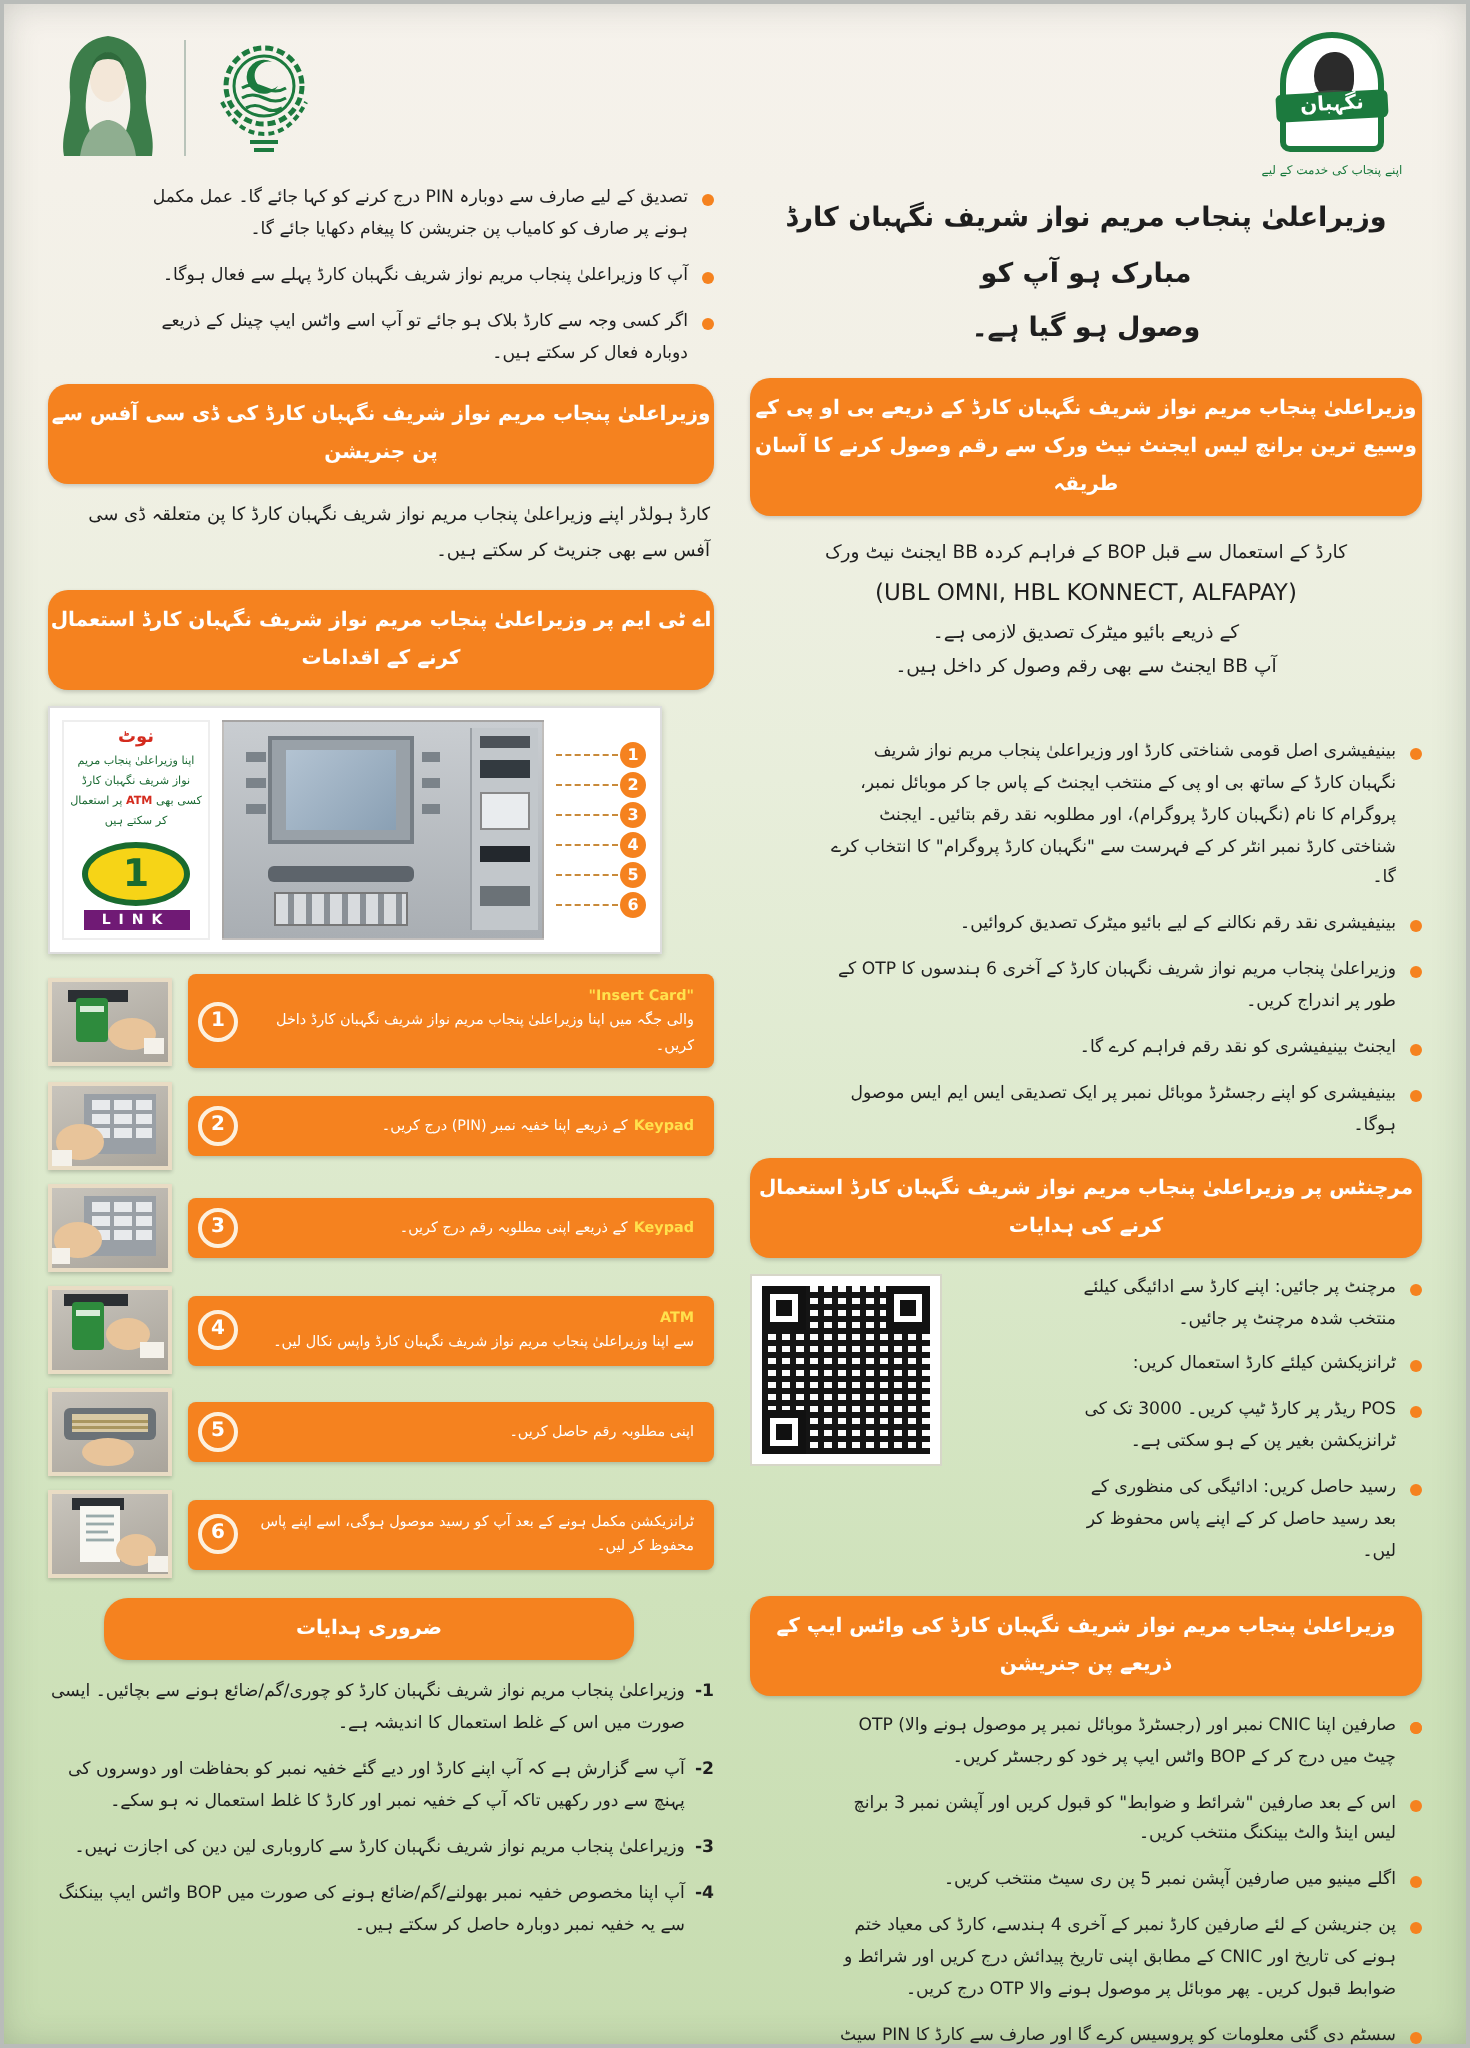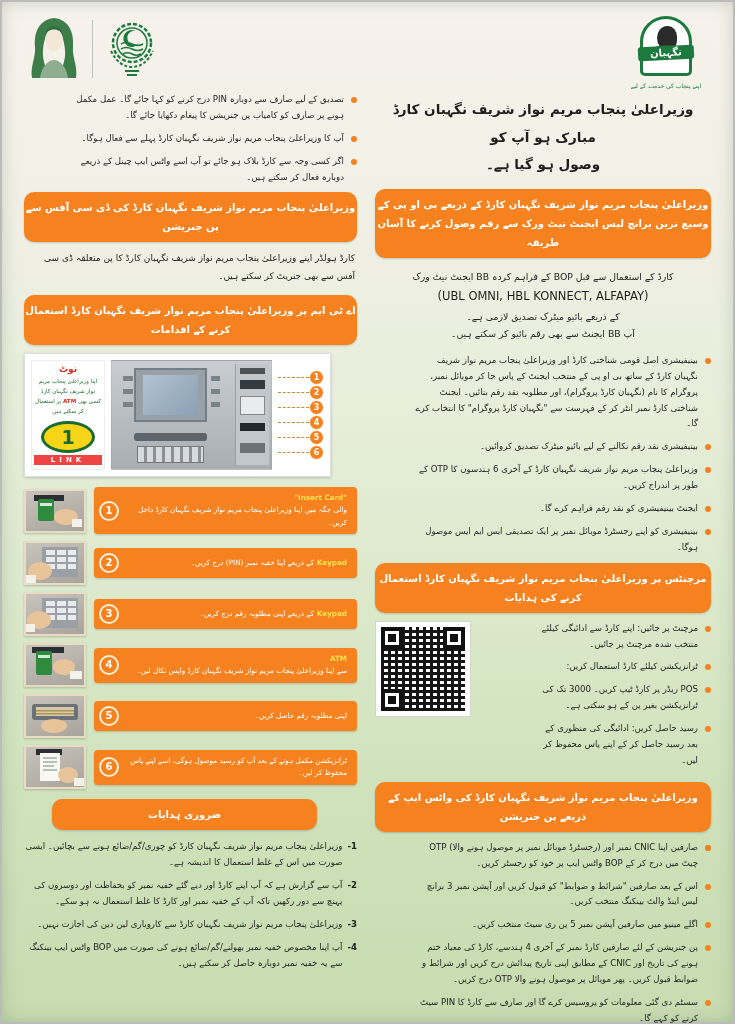--- a/index.html
+++ b/index.html
@@ -26,40 +26,40 @@
   .cols { display:flex; gap:18px; padding:0 24px; }
   .col-r { width:336px; }
   .col-l { width:333px; }
   
   .obox { background:#f5821f; color:#fff; border-radius:10px; padding:6px 0; text-align:center; font-weight:bold; font-size:10px; line-height:1.9; box-shadow:0 1px 2px rgba(0,0,0,.18); }
   ul.blist { list-style:none;margin-left:40px; }
   ul.blist li { position:relative; padding-right:13px; margin-bottom:7px; font-size:8.6px; line-height:1.85; text-align:right; }
   .dot { position:absolute; right:0; top:5px; width:6px; height:6px; border-radius:50%; background:#f5821f; display:block; }
   
   .congrats { text-align:center; font-weight:bold; font-size:13.5px; line-height:2.05; margin:4px 0 10px; }
-  .bb-para { text-align:center; font-size:9.3px; line-height:1.9; margin:10px 4px 10px; }
+  .bb-para { text-align:center; font-size:9.3px; line-height:1.9; margin:10px 4px 26px; }
   .bb-net { font-size:11.5px; font-weight:normal; direction:ltr; }
   .merchant-row { display:flex; gap:26px; margin-top:8px; align-items:flex-start; }
   .merchant-row .blist { flex:1; }
   .qr { width:96px; height:96px; background:#fff; padding:5px; border:1px solid #d6d6c8; flex:none; }
   .qr-i { position:relative; width:100%; height:100%;
     background-image:repeating-linear-gradient(0deg,#151515 0 3px,transparent 3px 6px),repeating-linear-gradient(90deg,#151515 0 3px,transparent 3px 7px);
     background-color:#fdfdfd; }
   .fp { position:absolute; width:22px; height:22px; background:#fff; border:4px solid #111; }
   .fp::after { content:""; position:absolute; inset:3px; background:#111; }
   .fp.tl{ top:0; left:0; } .fp.tr{ top:0; right:0; } .fp.bl{ bottom:0; left:0; }
   
   .dc-text { font-size:9px; line-height:1.9; text-align:right; margin:8px 2px 10px; }
   .atm-card { direction:ltr; display:flex; gap:6px; background:#fff; border:1px solid #ddd; box-shadow:0 1px 3px rgba(0,0,0,.18); padding:6px; margin:8px 26px 10px 0;justify-content:flex-end; }
   .note-panel { width:74px; flex:none; border:1px solid #eee; padding:3px 2px; text-align:center; direction:rtl; }
   .note-title { color:#d42b1e; font-weight:bold; font-size:9px; margin-bottom:2px; }
   .note-body { font-size:5.6px; line-height:1.8; color:#1c6b34; }
   .note-atm { color:#d42b1e; font-weight:bold; }
   .onelink { width:54px; height:32px; margin:5px auto 2px; background:#f6d417; border:3px solid #1a6b2f; border-radius:50%; color:#1a6b2f; font-weight:bold; font-size:19px; line-height:26px; text-align:center; }
-  .onelink-word { width:68px; margin:0 auto; background:#ef4444; color:#fff; font-size:7px; font-weight:bold; letter-spacing:4px; text-align:center; line-height:10px; }
+  .onelink-word { width:53px; margin:0 auto; background:#701a75; color:#fff; font-size:7px; font-weight:bold; letter-spacing:4px; text-align:center; line-height:10px; }
   .atm-photo { position:relative; flex:1; background:linear-gradient(180deg,#c9cdd1,#a9aeb3); border:1px solid #96663a22; }
   .scr-bezel { position:absolute; left:14%; top:7%; width:46%; height:50%; background:#99a1a8; border:2px solid #767e85; }
   .scr { position:absolute; inset:10%; background:linear-gradient(135deg,#b3c3d2,#8aa0b4); }
   .skey { position:absolute; width:6%; height:5%; background:#7b838a; }
   .kb { position:absolute; left:16%; bottom:5%; width:42%; height:16%;
     background:repeating-linear-gradient(90deg,#d8dbde 0 6px,#8a9096 6px 9px); border:1px solid #777; }
   .cash-slot { position:absolute; left:14%; bottom:26%; width:46%; height:7%; background:#5d646b; border-radius:3px; }
   .atm-right { position:absolute; right:1.5%; top:3%; width:21%; height:94%; background:#c2c7cb; border-left:1px solid #9aa0a5; }
   .slot { position:absolute; left:12%; width:76%; background:#4c5258; }
   .callouts { width:46px; flex:none; display:flex; flex-direction:column; justify-content:space-between; padding:10px 0; }
@@ -119,21 +119,21 @@
         <div>مبارک ہو آپ کو</div>
         <div>وصول ہو گیا ہے۔</div>
       </div>
 
       <div class="obox">وزیراعلیٰ پنجاب مریم نواز شریف نگہبان کارڈ کے ذریعے بی او پی کے وسیع ترین برانچ لیس ایجنٹ نیٹ ورک سے رقم وصول کرنے کا آسان طریقہ</div>
 
       <div class="bb-para">
         <span>کارڈ کے استعمال سے قبل BOP کے فراہم کردہ BB ایجنٹ نیٹ ورک</span><br>
         <span class="bb-net">(UBL OMNI, HBL KONNECT, ALFAPAY)</span><br>
         <span>کے ذریعے بائیو میٹرک تصدیق لازمی ہے۔</span><br>
-        <span>آپ BB ایجنٹ سے بھی رقم بائیو کر سکتے ہیں۔</span>
+        <span>آپ BB ایجنٹ سے بھی رقم وصول کر داخل ہیں۔</span>
       </div>
 
       <ul class="blist">
         <li><span class="dot"></span><span>بینیفیشری اصل قومی شناختی کارڈ اور وزیراعلیٰ پنجاب مریم نواز شریف نگہبان کارڈ کے ساتھ بی او پی کے منتخب ایجنٹ کے پاس جا کر موبائل نمبر، پروگرام کا نام (نگہبان کارڈ پروگرام)، اور مطلوبہ نقد رقم بتائیں۔ ایجنٹ شناختی کارڈ نمبر انٹر کر کے فہرست سے "نگہبان کارڈ پروگرام" کا انتخاب کرے گا۔</span></li>
         <li><span class="dot"></span><span>بینیفیشری نقد رقم نکالنے کے لیے بائیو میٹرک تصدیق کروائیں۔</span></li>
         <li><span class="dot"></span><span>وزیراعلیٰ پنجاب مریم نواز شریف نگہبان کارڈ کے آخری 6 ہندسوں کا OTP کے طور پر اندراج کریں۔</span></li>
         <li><span class="dot"></span><span>ایجنٹ بینیفیشری کو نقد رقم فراہم کرے گا۔</span></li>
         <li><span class="dot"></span><span>بینیفیشری کو اپنے رجسٹرڈ موبائل نمبر پر ایک تصدیقی ایس ایم ایس موصول ہوگا۔</span></li>
       </ul>
 
@@ -349,21 +349,21 @@
               <ellipse cx="42" cy="28" rx="10" ry="8" fill="#e8c49a"></ellipse>
               <rect x="48" y="31" width="10" height="8" fill="#f4f1ea"></rect>
             </svg>
         </div>
         <div class="banner">
           <span>ٹرانزیکشن مکمل ہونے کے بعد آپ کو رسید موصول ہوگی، اسے اپنے پاس محفوظ کر لیں۔</span>
           <span class="stepnum">6</span>
         </div>
       </div>
 
-      <div class="obox mt10" style="margin-left:28px; margin-right:40px;">ضروری ہدایات</div>
+      <div class="obox mt10" style="margin-left:28px; margin-right:40px;border-radius:12px;">ضروری ہدایات</div>
 
       <ol class="ilist">
         <li>
             <span class="inum">1-</span>
             <span>وزیراعلیٰ پنجاب مریم نواز شریف نگہبان کارڈ کو چوری/گم/ضائع ہونے سے بچائیں۔ ایسی صورت میں اس کے غلط استعمال کا اندیشہ ہے۔</span>
           </li>
         <li>
             <span class="inum">2-</span>
             <span>آپ سے گزارش ہے کہ آپ اپنے کارڈ اور دیے گئے خفیہ نمبر کو بحفاظت اور دوسروں کی پہنچ سے دور رکھیں تاکہ آپ کے خفیہ نمبر اور کارڈ کا غلط استعمال نہ ہو سکے۔</span>
           </li>

